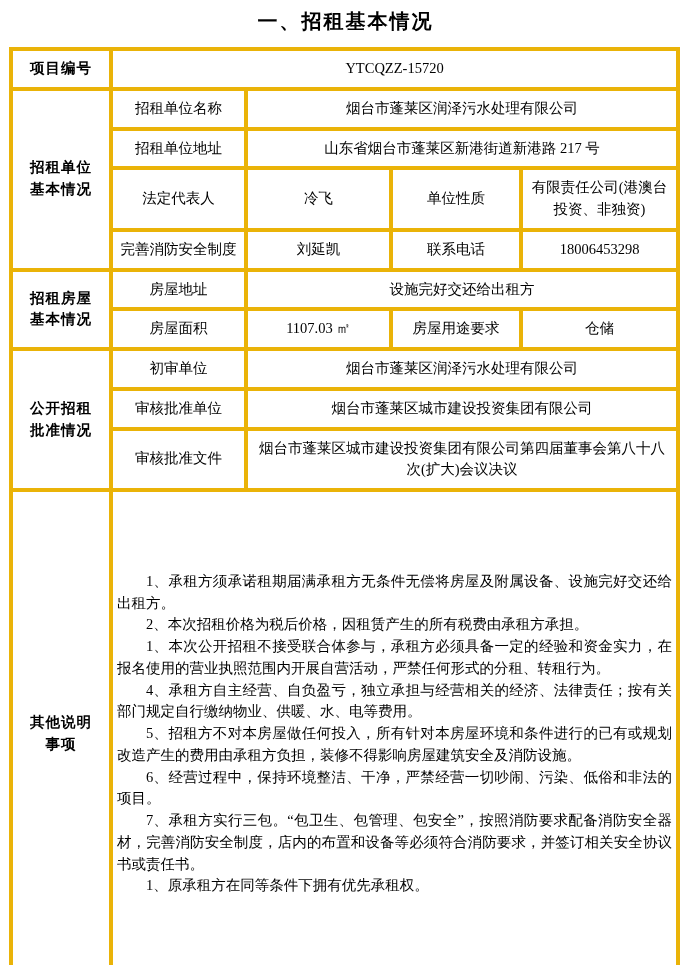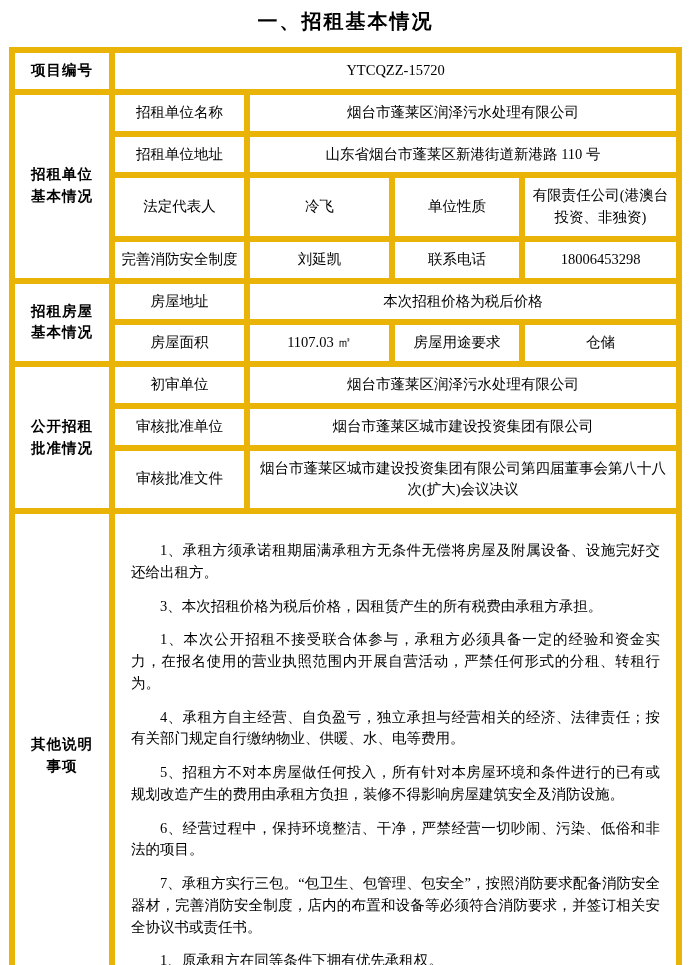--- a/index.html
+++ b/index.html
@@ -25,21 +25,21 @@
     letter-spacing: 2px;
     margin: 8px 0 12px 0;
     font-family: "Liberation Serif", "DejaVu Serif", serif;
   }
   table.main {
     width: 667px;
     border-collapse: collapse;
     table-layout: fixed;
   }
   table.main td {
-    border: 6px solid #eab308;
+    border: 4px solid #eab308;
     text-align: center;
     vertical-align: middle;
     font-size: 14.5px;
     padding: 7px 4px;
     line-height: 1.5;
   }
   td.rowlabel {
     font-weight: bold;
     font-size: 15px;
     letter-spacing: 1px;
@@ -54,21 +54,21 @@
     padding-left: 14px;
   }
   td.notes {
     text-align: left;
     vertical-align: top;
     padding: 10px 12px 10px 12px;
     line-height: 1.72;
     font-size: 14.5px;
   }
   td.notes p {
-    margin: 12px;
+    margin: 0;
     text-indent: 2em;
     text-align: justify;
   }
   .nowrap-label {
     white-space: pre-line;
     margin-left: 16px;
   }
   .tall {
     height: 470px;
   }
@@ -96,40 +96,40 @@
       </tr>
 
       <tr>
         <td class="rowlabel nowrap-label" rowspan="4">招租单位
 基本情况</td>
         <td class="fieldname">招租单位名称</td>
         <td colspan="3">烟台市蓬莱区润泽污水处理有限公司</td>
       </tr>
       <tr>
         <td class="fieldname">招租单位地址</td>
-        <td colspan="3">山东省烟台市蓬莱区新港街道新港路 110 号</td>
+        <td colspan="3">山东省烟台市蓬莱区新港街道新港路 217 号</td>
       </tr>
       <tr>
         <td class="fieldname">法定代表人</td>
         <td>冷飞</td>
         <td>单位性质</td>
         <td>有限责任公司(港澳台投资、非独资)</td>
       </tr>
       <tr>
         <td class="fieldname">完善消防安全制度</td>
         <td>刘延凯</td>
         <td>联系电话</td>
         <td>18006453298</td>
       </tr>
 
       <tr>
         <td class="rowlabel nowrap-label" rowspan="2">招租房屋
 基本情况</td>
         <td class="fieldname">房屋地址</td>
-        <td colspan="3">本次招租价格为税后价格</td>
+        <td colspan="3">设施完好交还给出租方</td>
       </tr>
       <tr>
         <td class="fieldname">房屋面积</td>
         <td>1107.03 ㎡</td>
         <td>房屋用途要求</td>
         <td>仓储</td>
       </tr>
 
       <tr>
         <td class="rowlabel nowrap-label" rowspan="3">公开招租
@@ -145,21 +145,21 @@
         <td class="fieldname">审核批准文件</td>
         <td colspan="3">烟台市蓬莱区城市建设投资集团有限公司第四届董事会第八十八次(扩大)会议决议</td>
       </tr>
 
       <tr>
         <td class="rowlabel nowrap-label tall">其他说明
 事项</td>
         <td class="notes" colspan="4">
           <div id="notes-list">
               <p>1、承租方须承诺租期届满承租方无条件无偿将房屋及附属设备、设施完好交还给出租方。</p>
-              <p>3、本次招租价格为税后价格，因租赁产生的所有税费由承租方承担。</p>
+              <p>2、本次招租价格为税后价格，因租赁产生的所有税费由承租方承担。</p>
               <p>1、本次公开招租不接受联合体参与，承租方必须具备一定的经验和资金实力，在报名使用的营业执照范围内开展自营活动，严禁任何形式的分租、转租行为。</p>
               <p>4、承租方自主经营、自负盈亏，独立承担与经营相关的经济、法律责任；按有关部门规定自行缴纳物业、供暖、水、电等费用。</p>
               <p>5、招租方不对本房屋做任何投入，所有针对本房屋环境和条件进行的已有或规划改造产生的费用由承租方负担，装修不得影响房屋建筑安全及消防设施。</p>
               <p>6、经营过程中，保持环境整洁、干净，严禁经营一切吵闹、污染、低俗和非法的项目。</p>
               <p>7、承租方实行三包。“包卫生、包管理、包安全”，按照消防要求配备消防安全器材，完善消防安全制度，店内的布置和设备等必须符合消防要求，并签订相关安全协议书或责任书。</p>
               <p>1、原承租方在同等条件下拥有优先承租权。</p>
             </div>
         </td>
       </tr>
 

